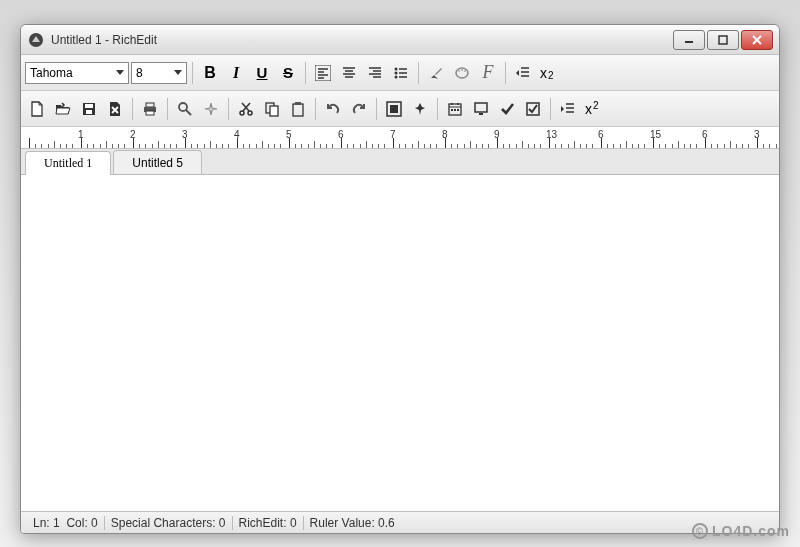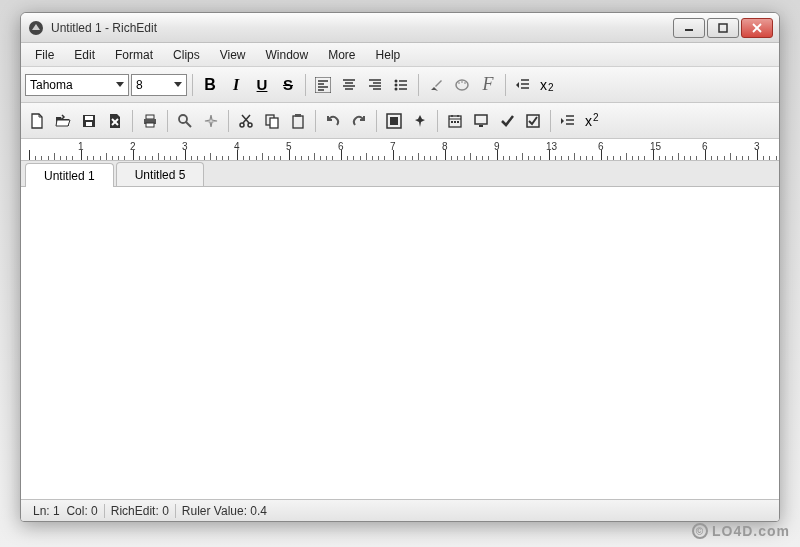--- a/index.html
+++ b/index.html
@@ -1,20 +1,20 @@
 <!DOCTYPE html>
 <html><head>
 <meta charset="utf-8">
 <style>
 * { box-sizing: border-box; margin: 0; padding: 0; }
 body { font-family: Tahoma, Arial, sans-serif; font-size: 12px; background: #e0e0e0; width: 800px; height: 547px; position: relative; overflow: hidden; }
 .bg { position: absolute; inset: 0; background: linear-gradient(180deg, #d8d8d8 0%, #f0f0f0 100%); }
 .watermark { position: absolute; right: 10px; bottom: 8px; color: #999; font-size: 14px; font-weight: bold; letter-spacing: 1px; display: flex; align-items: center; gap: 4px; }
 .watermark-icon { width: 16px; height: 16px; border: 2px solid #999; border-radius: 50%; display: flex; align-items: center; justify-content: center; font-size: 10px; }
-.window { position: absolute; left: 20px; top: 12px; width: 760px; height: 510px; background: #fff; border: 1px solid #888; border-radius: 6px 6px 4px 4px; box-shadow: 0 4px 20px rgba(0,0,0,0.35); display: flex; flex-direction: column; overflow: hidden; }
+.window { position: absolute; left: 20px; top: 24px; width: 760px; height: 510px; background: #fff; border: 1px solid #888; border-radius: 6px 6px 4px 4px; box-shadow: 0 4px 20px rgba(0,0,0,0.35); display: flex; flex-direction: column; overflow: hidden; }
 .titlebar { height: 30px; background: linear-gradient(180deg, #fdfdfd 0%, #e8e8e8 50%, #dcdcdc 100%); border-bottom: 1px solid #c0c0c0; display: flex; align-items: center; padding: 0 6px; border-radius: 5px 5px 0 0; }
 .app-icon { width: 18px; height: 18px; margin-right: 6px; }
 .title-text { flex: 1; font-size: 12px; color: #333; }
 .win-controls { display: flex; gap: 2px; }
 .win-btn { width: 32px; height: 20px; border: 1px solid #7a7a7a; border-radius: 3px; background: linear-gradient(180deg, #f5f5f5, #ddd); display: flex; align-items: center; justify-content: center; cursor: pointer; }
 .win-btn.close { background: linear-gradient(180deg, #e89a94, #d4483f); border-color: #a03028; }
 .win-btn svg { display: block; }
 .menubar { height: 24px; background: linear-gradient(180deg, #f8f8f8, #e8e8e8); display: flex; align-items: center; padding: 0 4px; border-bottom: 1px solid #d0d0d0; }
 .menu-item { padding: 3px 10px; font-size: 12px; color: #222; cursor: pointer; border-radius: 2px; }
 .toolbar { height: 36px; background: linear-gradient(180deg, #f8f8f8, #e6e6e6); border-bottom: 1px solid #c8c8c8; display: flex; align-items: center; padding: 10px 4px; gap: 2px; }
@@ -29,21 +29,21 @@
 .ruler-content { display: flex; height: 100%; padding-left: 8px; }
 .ruler-unit { width: 52px; display: flex; flex-direction: column; justify-content: flex-end; position: relative; }
 .ruler-num { font-size: 10px; position: absolute; top: 0; left: -3px; color: #333; }
 .ruler-ticks { display: flex; align-items: flex-end; height: 10px; }
 .rtick { width: 1px; background: #666; margin-right: 5.2px; }
 .rtick.major { height: 10px; background: #333; }
 .rtick.mid { height: 7px; }
 .rtick.minor { height: 4px; }
 .tab-strip { height: 26px; background: #e8e8e8; display: flex; align-items: flex-end; padding: 0 4px; border-bottom: 1px solid #bbb; }
 .doc-tab { height: 24px; padding: 0 18px; background: #fff; border: 1px solid #bbb; border-bottom: none; border-radius: 4px 4px 0 0; display: flex; align-items: center; font-size: 12px; margin-right: 2px; cursor: pointer; position: relative; }
-.doc-tab.active { z-index: 2; top: 1px; background: #fff; }
+.doc-tab.active { z-index: 2; top: 1px; background: #fff; font-family: Liberation Serif, serif; }
 .doc-tab.inactive { background: #f0f0f0; }
 .editor { flex: 1; background: #fff; border: none; padding: 8px; font-size: 13px; outline: none; resize: none; }
 .statusbar { height: 22px; background: linear-gradient(180deg, #f4f4f4, #e4e4e4); border-top: 1px solid #c0c0c0; display: flex; align-items: center; padding: 0 6px; font-size: 12px; color: #333; }
 .status-seg { padding: 0 6px; border-right: 1px solid #bbb; }
 .status-seg:last-child { border-right: none; }
 .sublabel { font-size: 10px; margin-left: 1px; position: relative; top: 3px; }
 .superlabel { font-size: 10px; margin-left: 1px; position: relative; top: -3px; }
 </style>
 </head>
 <body>
@@ -73,30 +73,20 @@
       </div>
       <div class="win-btn close">
         <svg width="10" height="10">
             <line x1="1" y1="1" x2="9" y2="9" stroke="#fff" stroke-width="1.8"></line>
             <line x1="9" y1="1" x2="1" y2="9" stroke="#fff" stroke-width="1.8"></line>
           </svg>
       </div>
     </div>
   </div>
 
-  <div class="menubar">
-    <span class="menu-item">File</span>
-    <span class="menu-item">Edit</span>
-    <span class="menu-item">Format</span>
-    <span class="menu-item">Clips</span>
-    <span class="menu-item">View</span>
-    <span class="menu-item">Window</span>
-    <span class="menu-item">More</span>
-    <span class="menu-item">Help</span>
-  </div>
 
   <div class="toolbar">
     <div class="combo font">
       <span class="combo-text">Tahoma</span>
       <span class="combo-arrow"></span>
     </div>
     <div class="combo size">
       <span class="combo-text">8</span>
       <span class="combo-arrow"></span>
     </div>
@@ -525,24 +515,27 @@
   </div>
 
   <textarea class="editor" style=""></textarea>
 
   <div class="statusbar">
     <span class="status-seg">
       <span>Ln:</span> <span>1</span>&nbsp;
       <span>Col:</span> <span>0</span>
     </span>
     <span class="status-seg">
+      <span>Special Characters:</span> <span>0</span>
+    </span>
+    <span class="status-seg">
       <span>RichEdit:</span> <span>0</span>
     </span>
     <span class="status-seg">
-      <span>Ruler Value:</span> <span>0.4</span>
+      <span>Ruler Value:</span> <span>0.6</span>
     </span>
   </div>
 
 </div>
 
 <div class="watermark">
   <span class="watermark-icon">©</span>
   <span>LO4D.com</span>
 </div>
 

